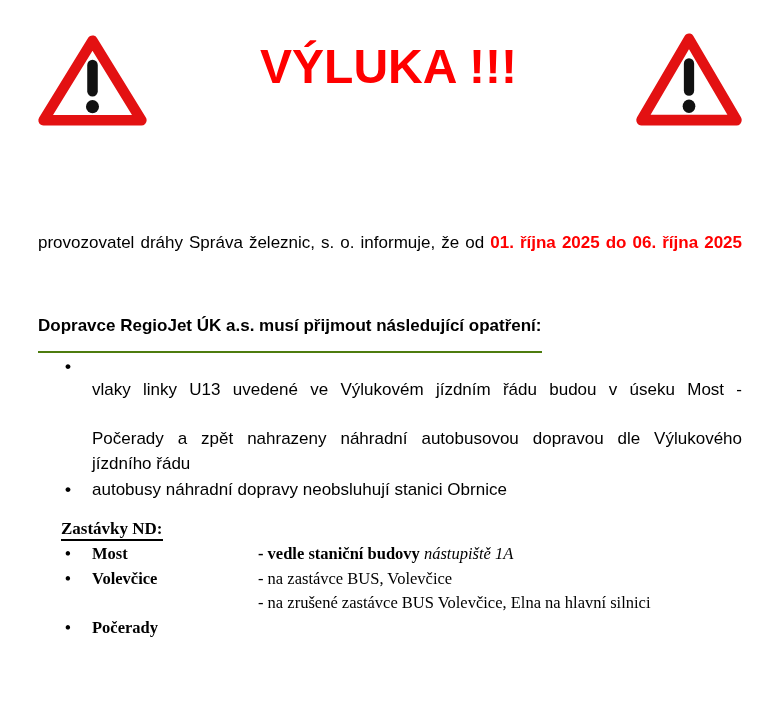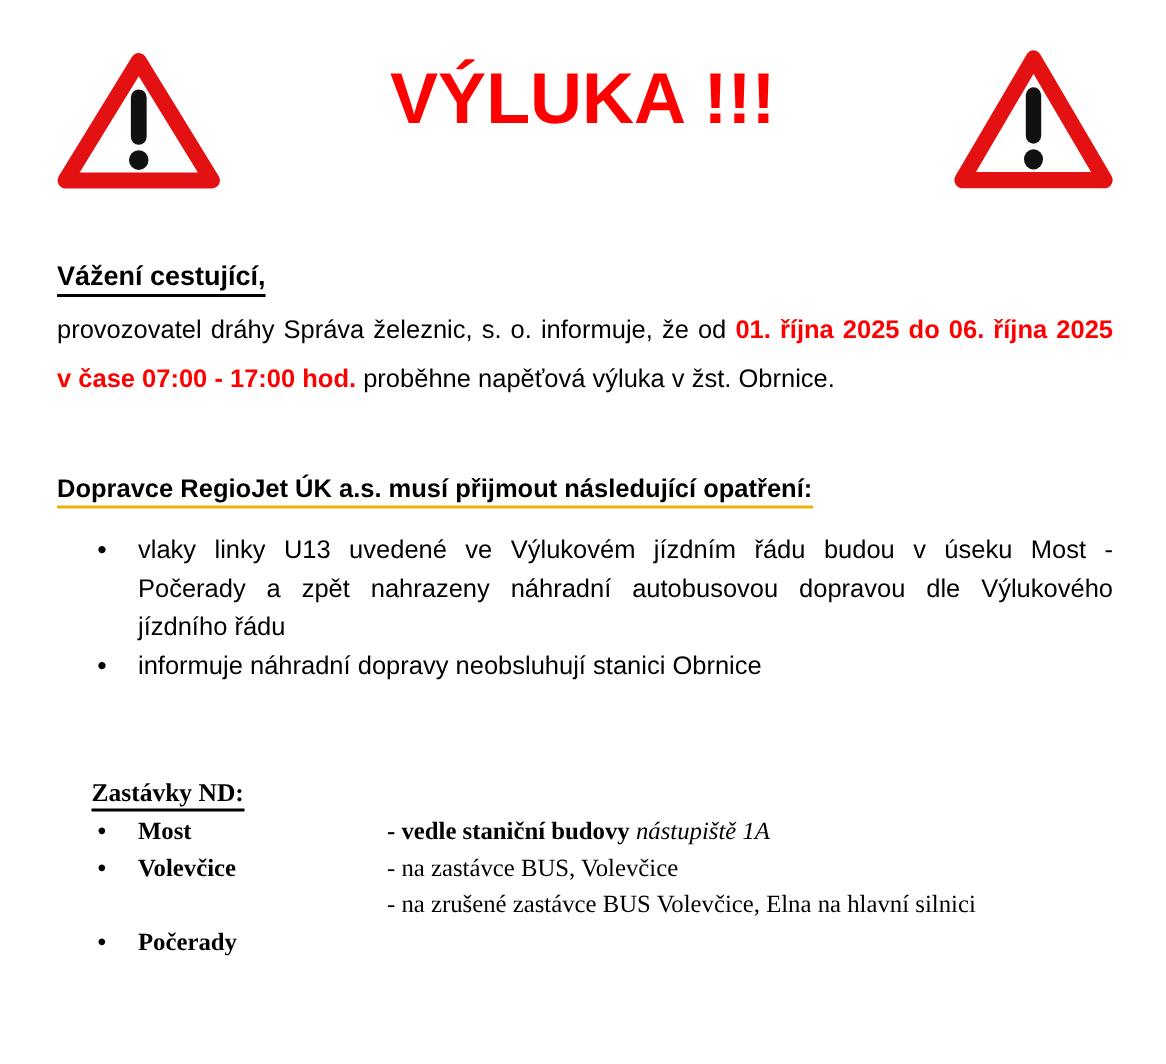--- a/index.html
+++ b/index.html
@@ -14,27 +14,27 @@
   .page-title { position:absolute; left:150px; top:38px; width:477px;
                 text-align:center; font-size:48px; font-weight:bold;
                 line-height:58px; color:#ff0000; letter-spacing:0px; }
 
   
   .salutation { position:absolute; left:38px; top:173px; font-size:18px;
                 font-weight:bold; line-height:22px; }
   .salutation span { border-bottom:2px solid #000; padding-bottom:2px; }
   .intro-para { position:absolute; left:38px; top:204px; width:704px;
                 font-size:17px; line-height:32.5px; }
-  .line-just { text-align:justify; text-align-last:justify; }
+  .line-just { text-align:justify; text-align-last:justify;margin-top:23px; }
   .red { color:#ff0000; font-weight:bold; }
 
   
   .measures-heading { position:absolute; left:38px; top:315px; font-size:17px;
                       font-weight:bold; line-height:22px; }
-  .measures-heading span { border-bottom:2px solid #eab308; padding-bottom:2px; }
+  .measures-heading span { border-bottom:2px solid #4d7c0f; padding-bottom:16px; }
   .bullets { position:absolute; left:65px; top:354px; width:685px; }
   .bullet-row { display:flex; align-items:flex-start; }
   .dot { width:27px; font-size:17px; line-height:25.5px; font-weight:bold; }
   .btext { width:650px; font-size:17px; font-weight:normal; line-height:25.5px; }
 
   
   .serif { font-family:"Liberation Serif", serif; }
   .stops-heading { position:absolute; left:38px; top:518px; font-size:17px;
                    font-weight:bold; line-height:22px;margin-left:23px; }
   .stops-heading span { border-bottom:2px solid #000; padding-bottom:1px; }
@@ -58,45 +58,41 @@
   </svg>
 
   <div class="page-title">VÝLUKA !!!</div>
 
   <svg class="tri tri-right" viewBox="0 0 120 100" preserveAspectRatio="none">
     <polygon points="60,9 9,91 111,91" fill="#ffffff" stroke="#e31112" stroke-width="11" stroke-linejoin="round"></polygon>
     <line x1="60" y1="34" x2="60" y2="61" stroke="#111111" stroke-width="11" stroke-linecap="round"></line>
     <circle cx="60" cy="77" r="6.8" fill="#111111"></circle>
   </svg>
 
-  <div class="salutation">
-    <span>Vážení cestující,</span>
-  </div>
 
   <div class="intro-para">
     <div class="line-just"><span>provozovatel dráhy Správa železnic, s. o. informuje, že od </span><span class="red">01. října 2025 do 06. října 2025</span></div>
-    <div><span class="red">v čase 07:00 - 17:00 hod.</span><span> proběhne napěťová výluka v žst. Obrnice.</span></div>
   </div>
 
   <div class="measures-heading">
     <span>Dopravce RegioJet ÚK a.s. musí přijmout následující opatření:</span>
   </div>
 
   <div class="bullets">
     <div class="bullet-row">
       <span class="dot">•</span>
       <div class="btext">
         <div class="line-just">vlaky linky U13 uvedené ve Výlukovém jízdním řádu budou v úseku Most -</div>
         <div class="line-just">Počerady a zpět nahrazeny náhradní autobusovou dopravou dle Výlukového</div>
         <div>jízdního řádu</div>
       </div>
     </div>
     <div class="bullet-row">
       <span class="dot">•</span>
-      <div class="btext">informuje náhradní dopravy neobsluhují stanici Obrnice</div>
+      <div class="btext">autobusy náhradní dopravy neobsluhují stanici Obrnice</div>
     </div>
   </div>
 
   <div class="stops-heading serif">
     <span>Zastávky ND:</span>
   </div>
 
   <div class="stops-list serif">
     <div class="stop-row">
       <span class="sdot">•</span>

